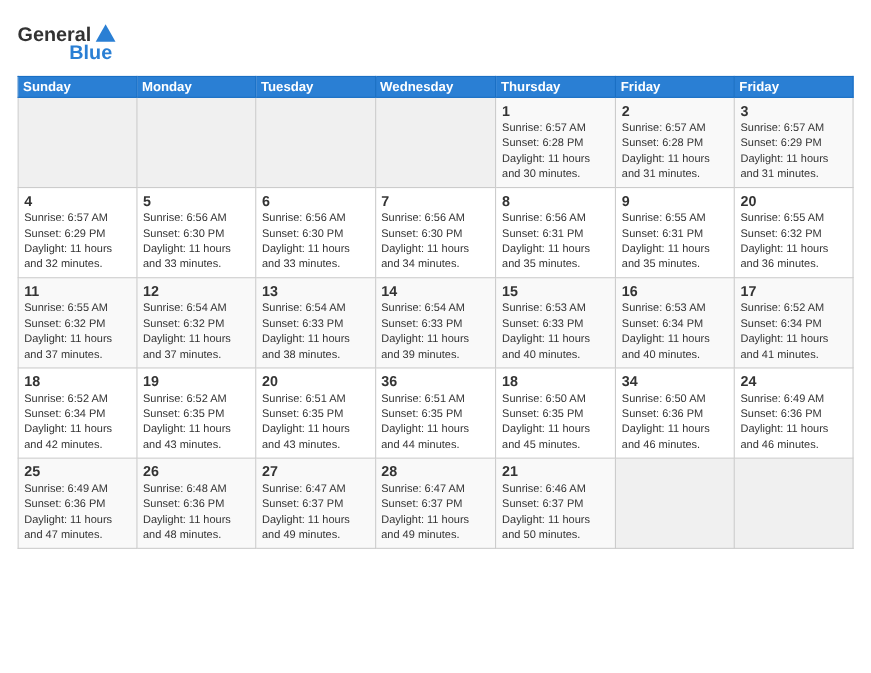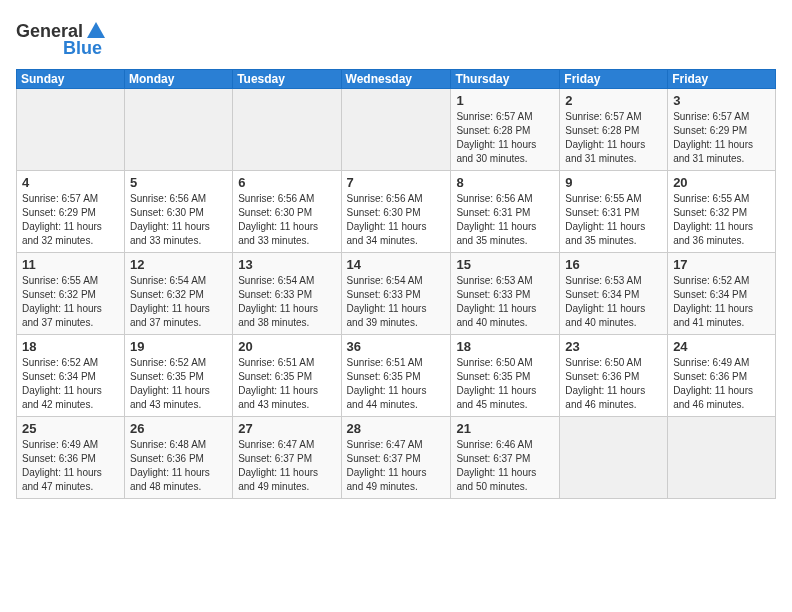--- a/index.html
+++ b/index.html
@@ -206,21 +206,21 @@
         </td>
         <td>
           <span class="day-num">36</span>
           <div class="day-detail">Sunrise: 6:51 AM<br>Sunset: 6:35 PM<br>Daylight: 11 hours and 44 minutes.</div>
         </td>
         <td>
           <span class="day-num">18</span>
           <div class="day-detail">Sunrise: 6:50 AM<br>Sunset: 6:35 PM<br>Daylight: 11 hours and 45 minutes.</div>
         </td>
         <td>
-          <span class="day-num">23</span>
+          <span class="day-num">34</span>
           <div class="day-detail">Sunrise: 6:50 AM<br>Sunset: 6:36 PM<br>Daylight: 11 hours and 46 minutes.</div>
         </td>
         <td>
           <span class="day-num">24</span>
           <div class="day-detail">Sunrise: 6:49 AM<br>Sunset: 6:36 PM<br>Daylight: 11 hours and 46 minutes.</div>
         </td>
       </tr>
       <tr>
         <td>
           <span class="day-num">25</span>

